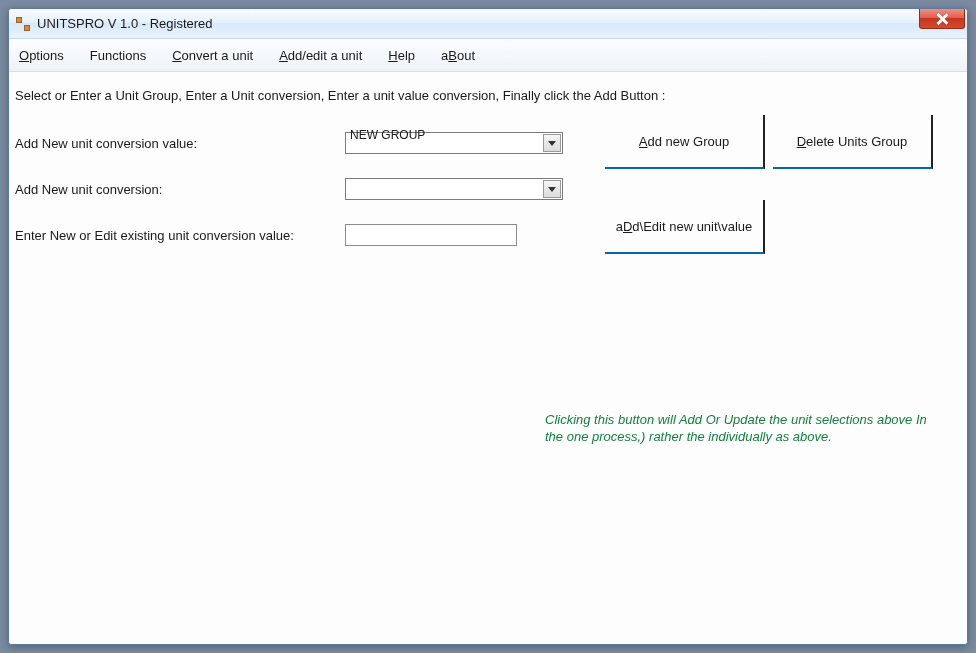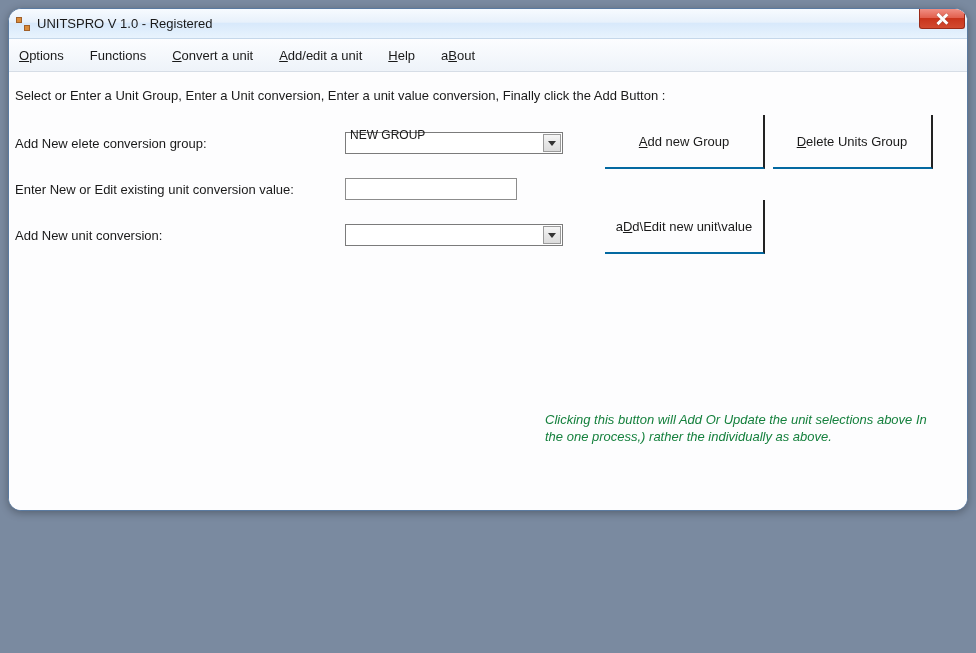--- a/index.html
+++ b/index.html
@@ -7,24 +7,24 @@
       font-family: "Segoe UI", Tahoma, sans-serif;
       font-size: 12px;
       background: #7a8aa0;
       padding: 8px;
       width: 976px;
       height: 653px;
       overflow: hidden;
     }
     .window {
       width: 960px;
-      height: 503px;
+      height: 637px;
       background: #fdfdfd;
       border: 1px solid #5a7aa0;
-      border-radius: 13px;
+      border-radius: 4px;
       box-shadow: 0 2px 8px rgba(0,0,0,0.3);
       display: flex;
       flex-direction: column;
       overflow: hidden;
       justify-content: center;
     }
     .titlebar {
       height: 30px;
       background: linear-gradient(180deg, #f7fbff 0%, #e8f1fb 45%, #d8e9fb 50%, #e8f3fd 100%);
       border-bottom: 1px solid #c5d7ea;
@@ -227,50 +227,50 @@
     <span class="menu-item"><span class="u">C</span>onvert a unit</span>
     <span class="menu-item"><span class="u">A</span>dd/edit a unit</span>
     <span class="menu-item"><span class="u">H</span>elp</span>
     <span class="menu-item">a<span class="u">B</span>out</span>
   </div>
 
   <div class="client">
     <div class="instruction">Select or Enter a Unit Group, Enter a Unit conversion, Enter a unit value conversion, Finally click the Add Button :</div>
 
     <div class="form-row">
-      <div class="label-col">Add New elete conversion group:</div>
+      <div class="label-col">Add New unit conversion value:</div>
       <div class="field-col">
         <div class="select">
           <span>NEW GROUP</span>
           <span class="select-arrow">
               <span class="arrow-down"></span>
             </span>
         </div>
-      </div>
-    </div>
-
-    <div class="form-row" style="margin-top:20px;">
-      <div class="label-col">Enter New or Edit existing unit conversion value:</div>
-      <div class="field-col">
-        <input class="textin" type="text" value="" style="">
       </div>
     </div>
 
     <div class="form-row" style="margin-top:6px;">
       <div class="label-col">Add New unit conversion:</div>
       <div class="field-col">
         <div class="select">
           <span></span>
           <span class="select-arrow">
               <span class="arrow-down"></span>
             </span>
         </div>
       </div>
     </div>
 
+    <div class="form-row" style="margin-top:20px;">
+      <div class="label-col">Enter New or Edit existing unit conversion value:</div>
+      <div class="field-col">
+        <input class="textin" type="text" value="" style="">
+      </div>
+    </div>
+
     <div id="btns-row1" class="btn-area">
       <button class="btn">
           <span><span class="u">A</span>dd new Group</span>
         </button>
       <button class="btn">
           <span><span class="u">D</span>elete Units Group</span>
         </button>
     </div>
 
     <div id="btns-row2" class="btn-area">

